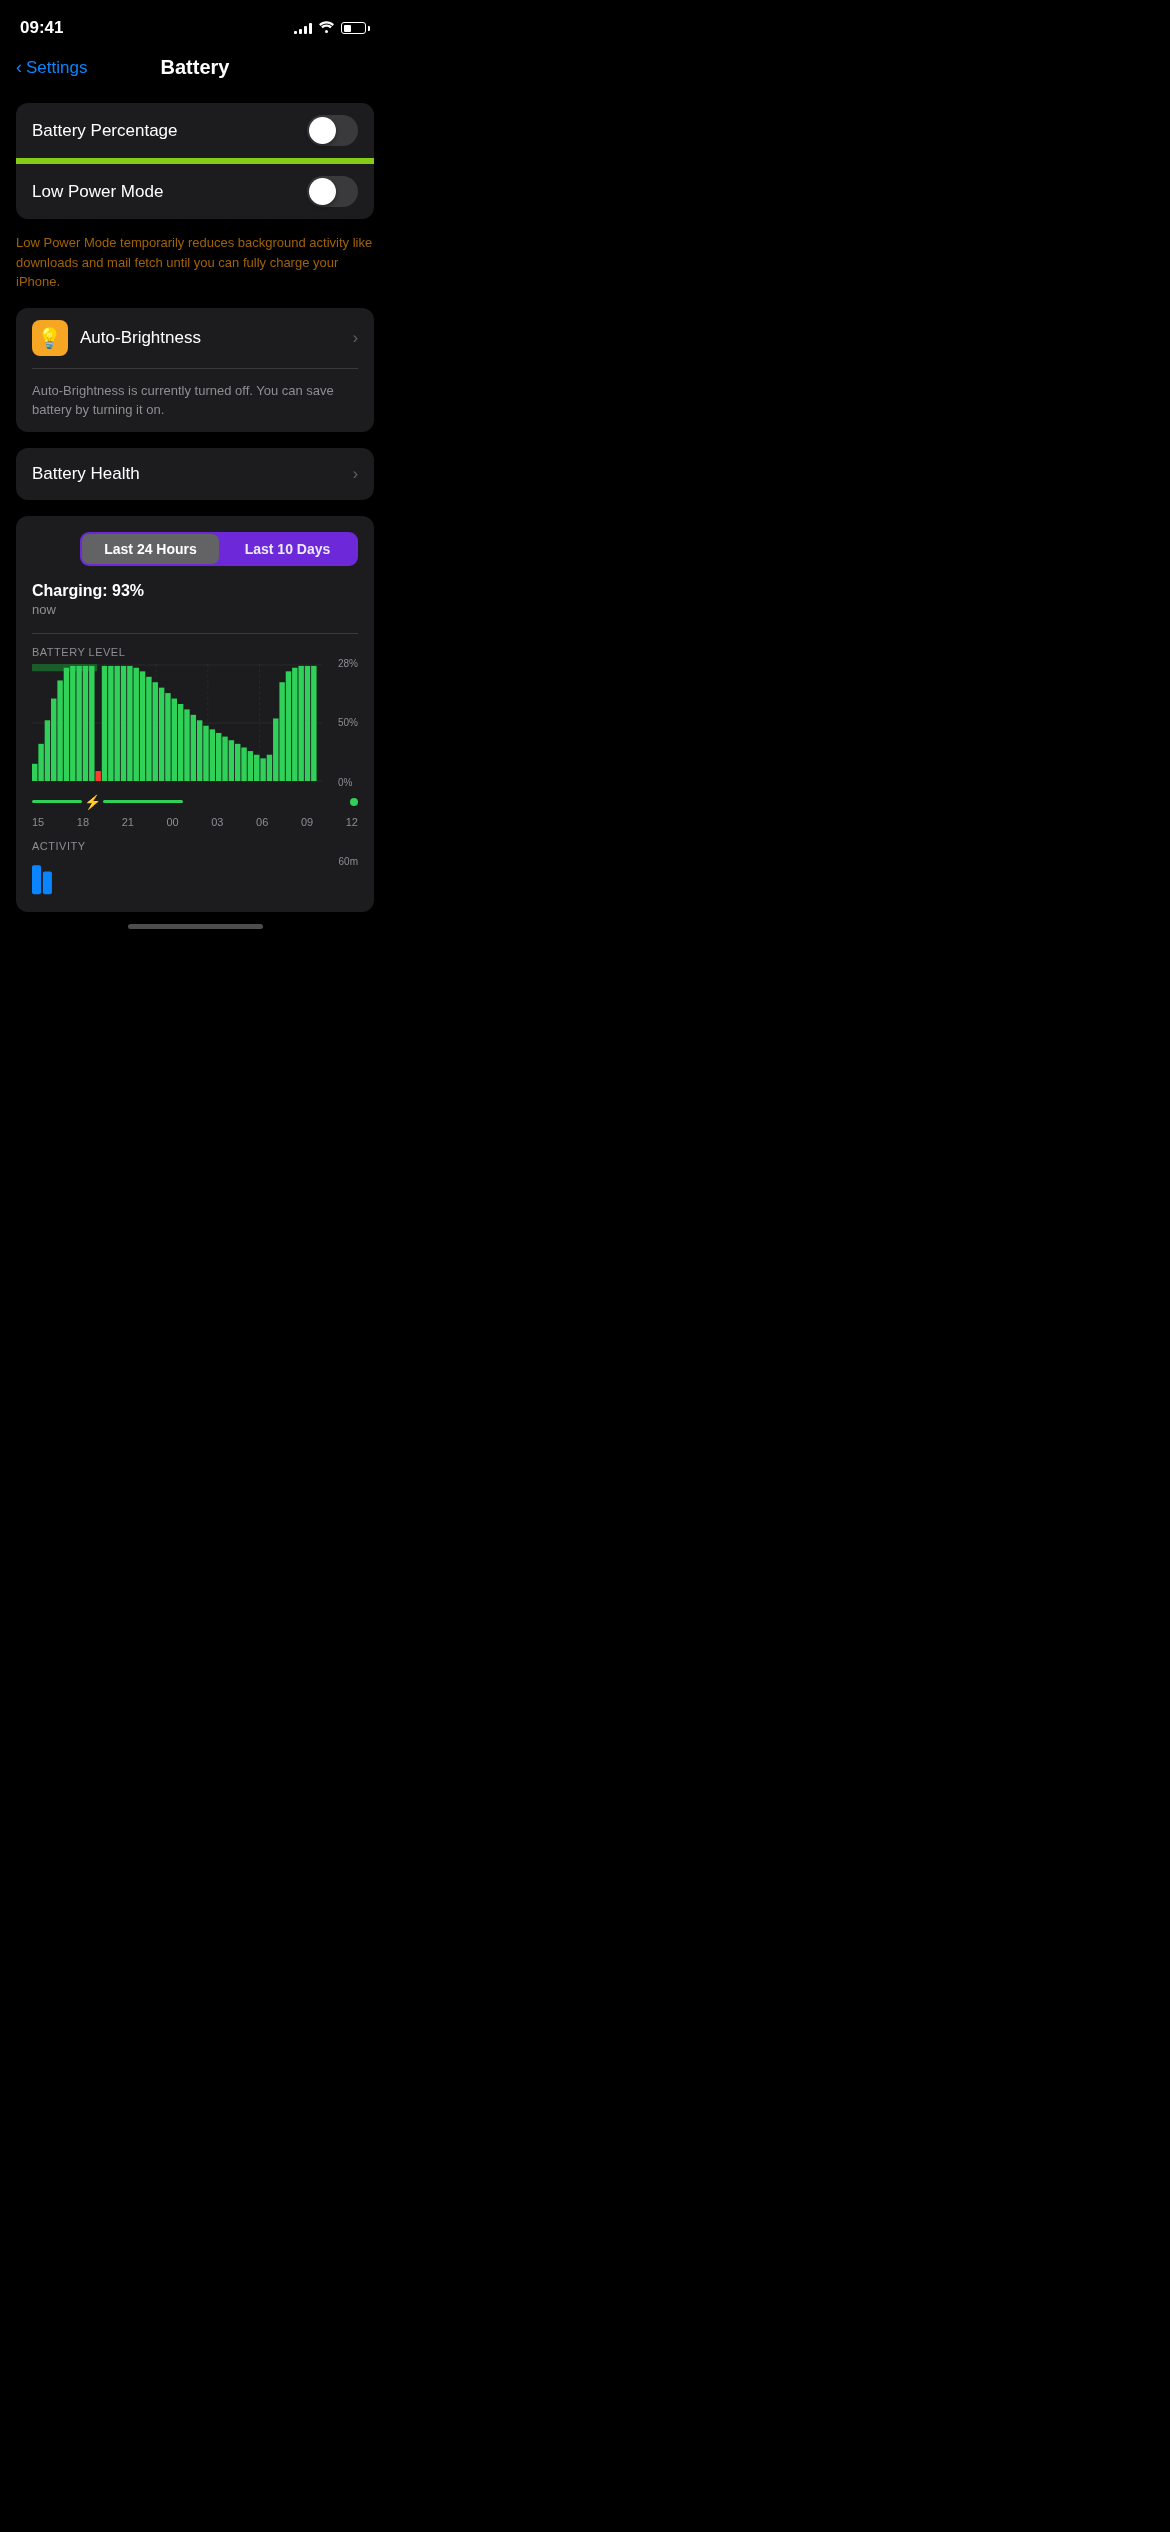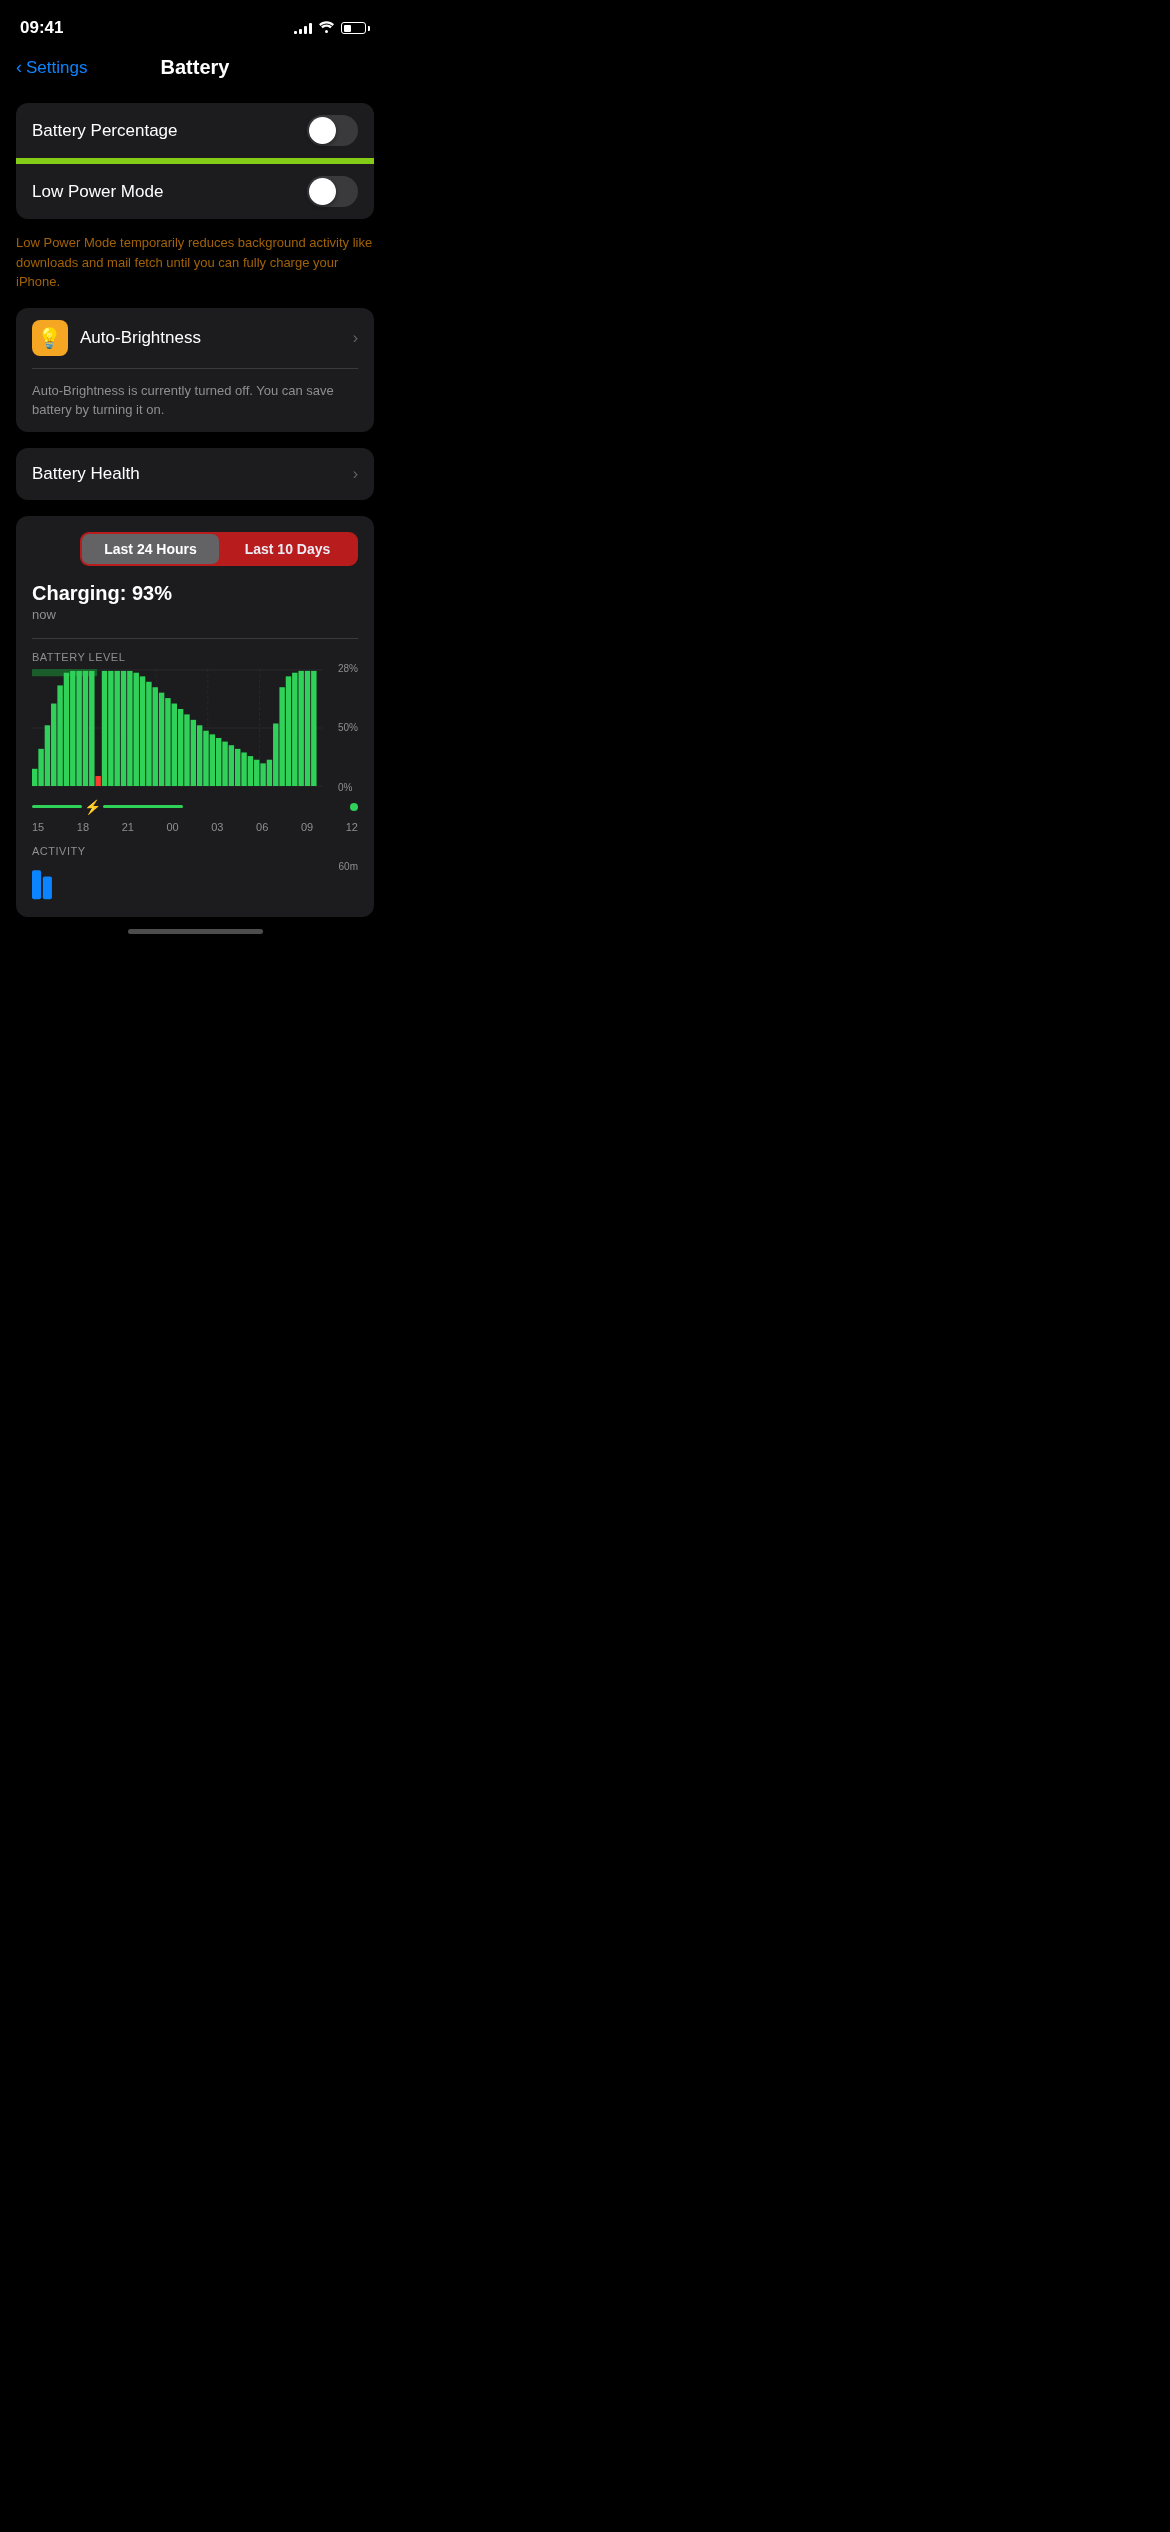--- a/index.html
+++ b/index.html
@@ -227,21 +227,21 @@
       background: #1c1c1e;
       border-radius: 12px;
       margin: 8px 16px 8px 16px;
       overflow: hidden;
       padding: 16px;
     }
 
     
     .segmented-control {
       display: flex;
-      background: #b91c1c;
+      background: #6d28d9;
       border-radius: 9px;
       padding: 2px;
       margin-bottom: 16px;
       margin-left: 48px;
     }
     .seg-btn {
       flex: 1;
       text-align: center;
       padding: 7px 0;
       border-radius: 7px;
@@ -253,21 +253,21 @@
     .seg-btn.active {
       background: #636366;
       color: #fff;
     }
     .seg-btn.inactive {
       color: #ebebf5;
     }
 
     
     .charging-title {
-      font-size: 20px;
+      font-size: 16px;
       font-weight: 600;
       color: #fff;
       margin-bottom: 2px;
     }
     .charging-sub {
       font-size: 13px;
       color: #8e8e93;
       margin-bottom: 16px;
     }
 

